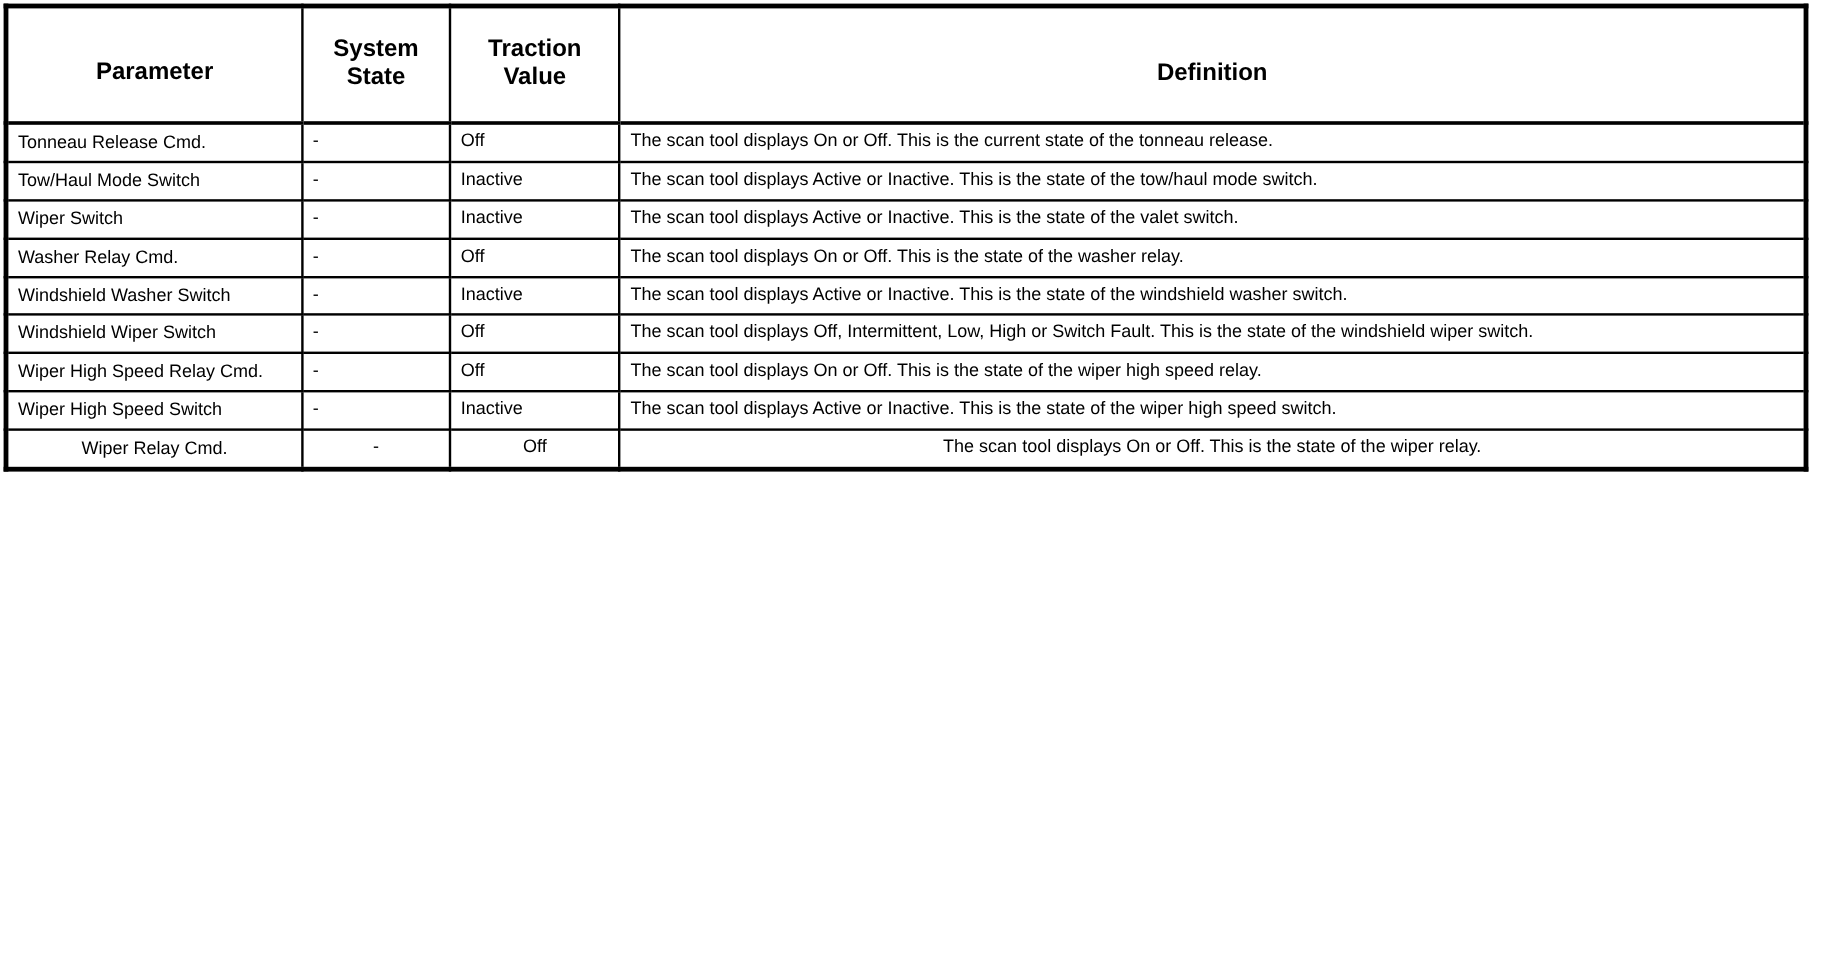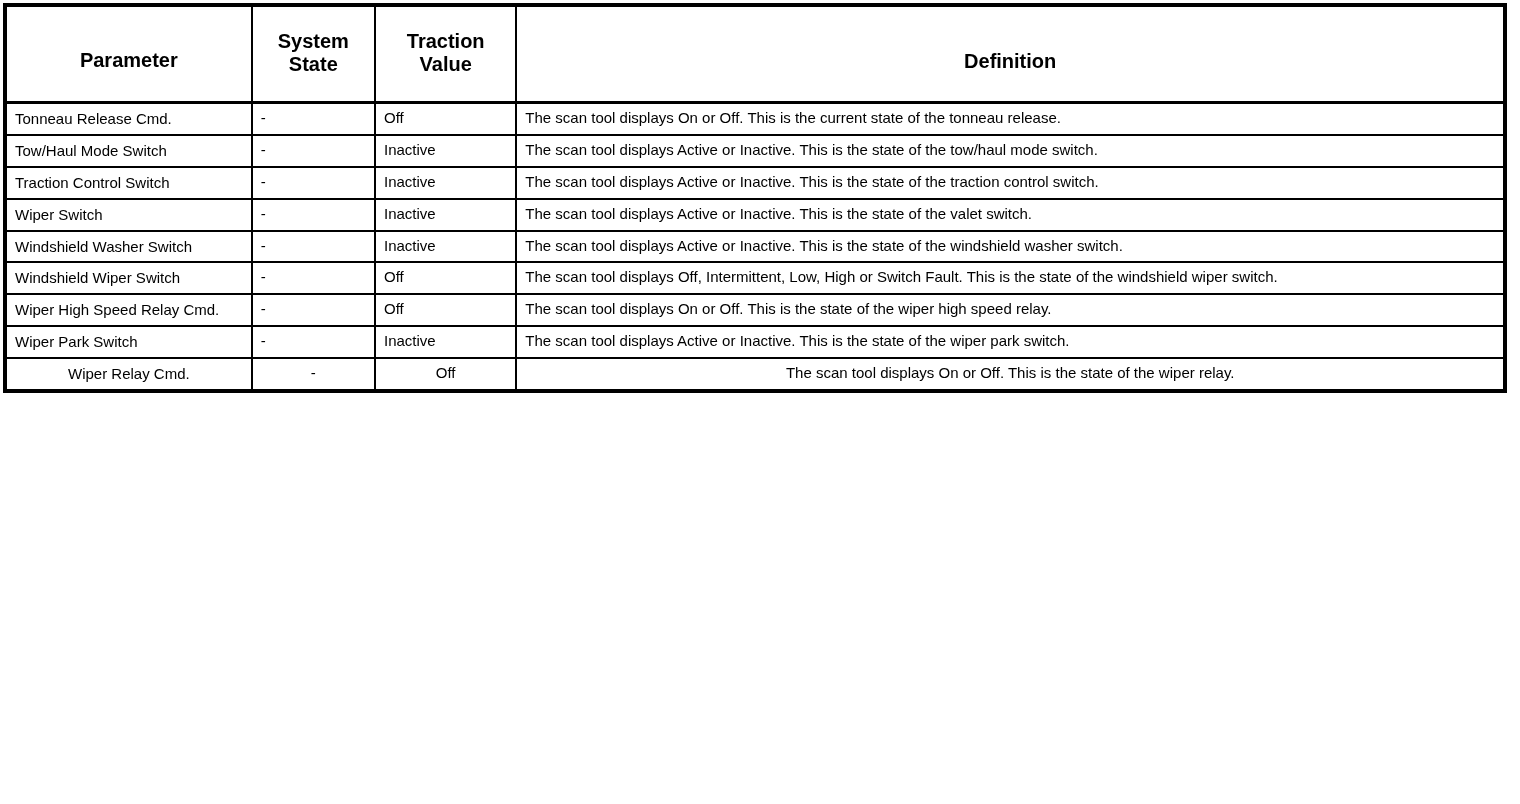--- a/index.html
+++ b/index.html
@@ -104,54 +104,54 @@
           <td class="cell-value">Off</td>
           <td class="cell-def last-col">The scan tool displays On or Off. This is the current state of the tonneau release.</td>
         </tr>
         <tr>
           <td class="cell-param">Tow/Haul Mode Switch</td>
           <td class="cell-state">-</td>
           <td class="cell-value">Inactive</td>
           <td class="cell-def last-col">The scan tool displays Active or Inactive. This is the state of the tow/haul mode switch.</td>
         </tr>
         <tr>
-          <td class="cell-param">Traction Control Switch</td>
-          <td class="cell-state">-</td>
-          <td class="cell-value">Inactive</td>
-          <td class="cell-def last-col">The scan tool displays Active or Inactive. This is the state of the traction control switch.</td>
-        </tr>
-        <tr>
           <td class="cell-param">Wiper Switch</td>
           <td class="cell-state">-</td>
           <td class="cell-value">Inactive</td>
           <td class="cell-def last-col">The scan tool displays Active or Inactive. This is the state of the valet switch.</td>
+        </tr>
+        <tr>
+          <td class="cell-param">Washer Relay Cmd.</td>
+          <td class="cell-state">-</td>
+          <td class="cell-value">Off</td>
+          <td class="cell-def last-col">The scan tool displays On or Off. This is the state of the washer relay.</td>
         </tr>
         <tr>
           <td class="cell-param">Windshield Washer Switch</td>
           <td class="cell-state">-</td>
           <td class="cell-value">Inactive</td>
           <td class="cell-def last-col">The scan tool displays Active or Inactive. This is the state of the windshield washer switch.</td>
         </tr>
         <tr>
           <td class="cell-param">Windshield Wiper Switch</td>
           <td class="cell-state">-</td>
           <td class="cell-value">Off</td>
           <td class="cell-def last-col">The scan tool displays Off, Intermittent, Low, High or Switch Fault. This is the state of the windshield wiper switch.</td>
         </tr>
         <tr>
           <td class="cell-param">Wiper High Speed Relay Cmd.</td>
           <td class="cell-state">-</td>
           <td class="cell-value">Off</td>
           <td class="cell-def last-col">The scan tool displays On or Off. This is the state of the wiper high speed relay.</td>
         </tr>
         <tr>
-          <td class="cell-param">Wiper Park Switch</td>
+          <td class="cell-param">Wiper High Speed Switch</td>
           <td class="cell-state">-</td>
           <td class="cell-value">Inactive</td>
-          <td class="cell-def last-col">The scan tool displays Active or Inactive. This is the state of the wiper park switch.</td>
+          <td class="cell-def last-col">The scan tool displays Active or Inactive. This is the state of the wiper high speed switch.</td>
         </tr>
         <tr>
           <td class="cell-param">Wiper Relay Cmd.</td>
           <td class="cell-state">-</td>
           <td class="cell-value">Off</td>
           <td class="cell-def last-col">The scan tool displays On or Off. This is the state of the wiper relay.</td>
         </tr>
       </tbody>
   </table>
 </div>

